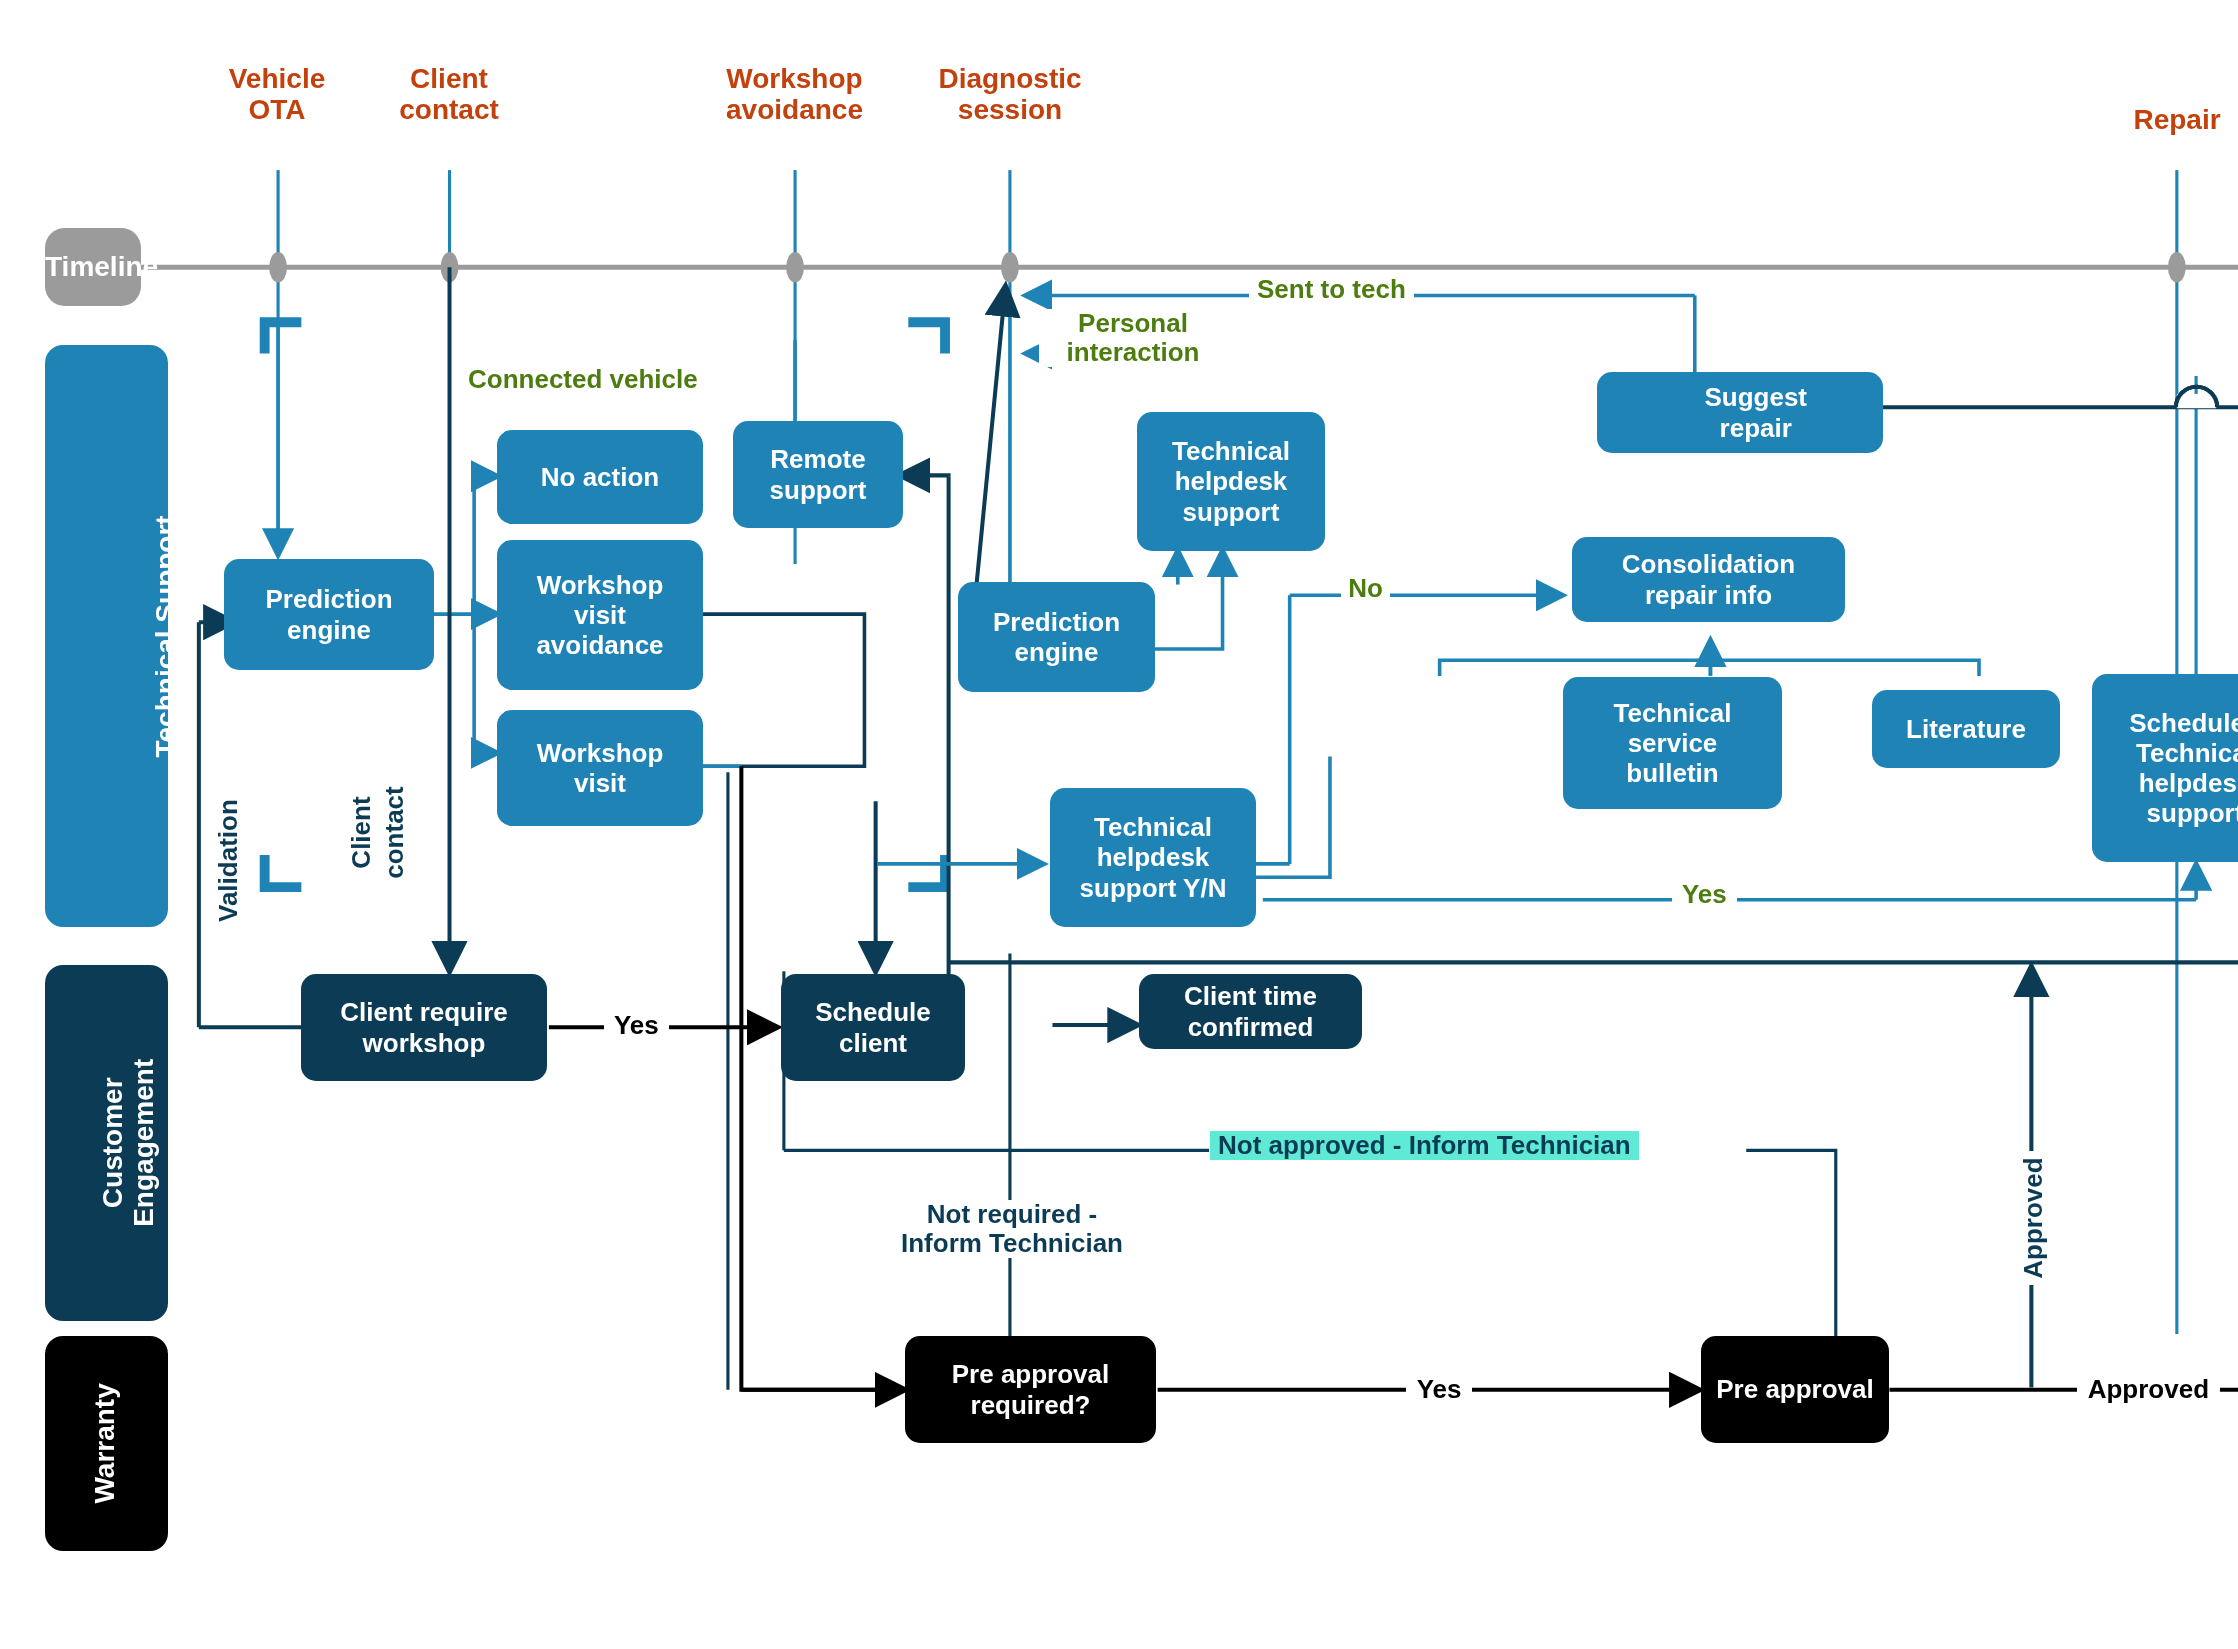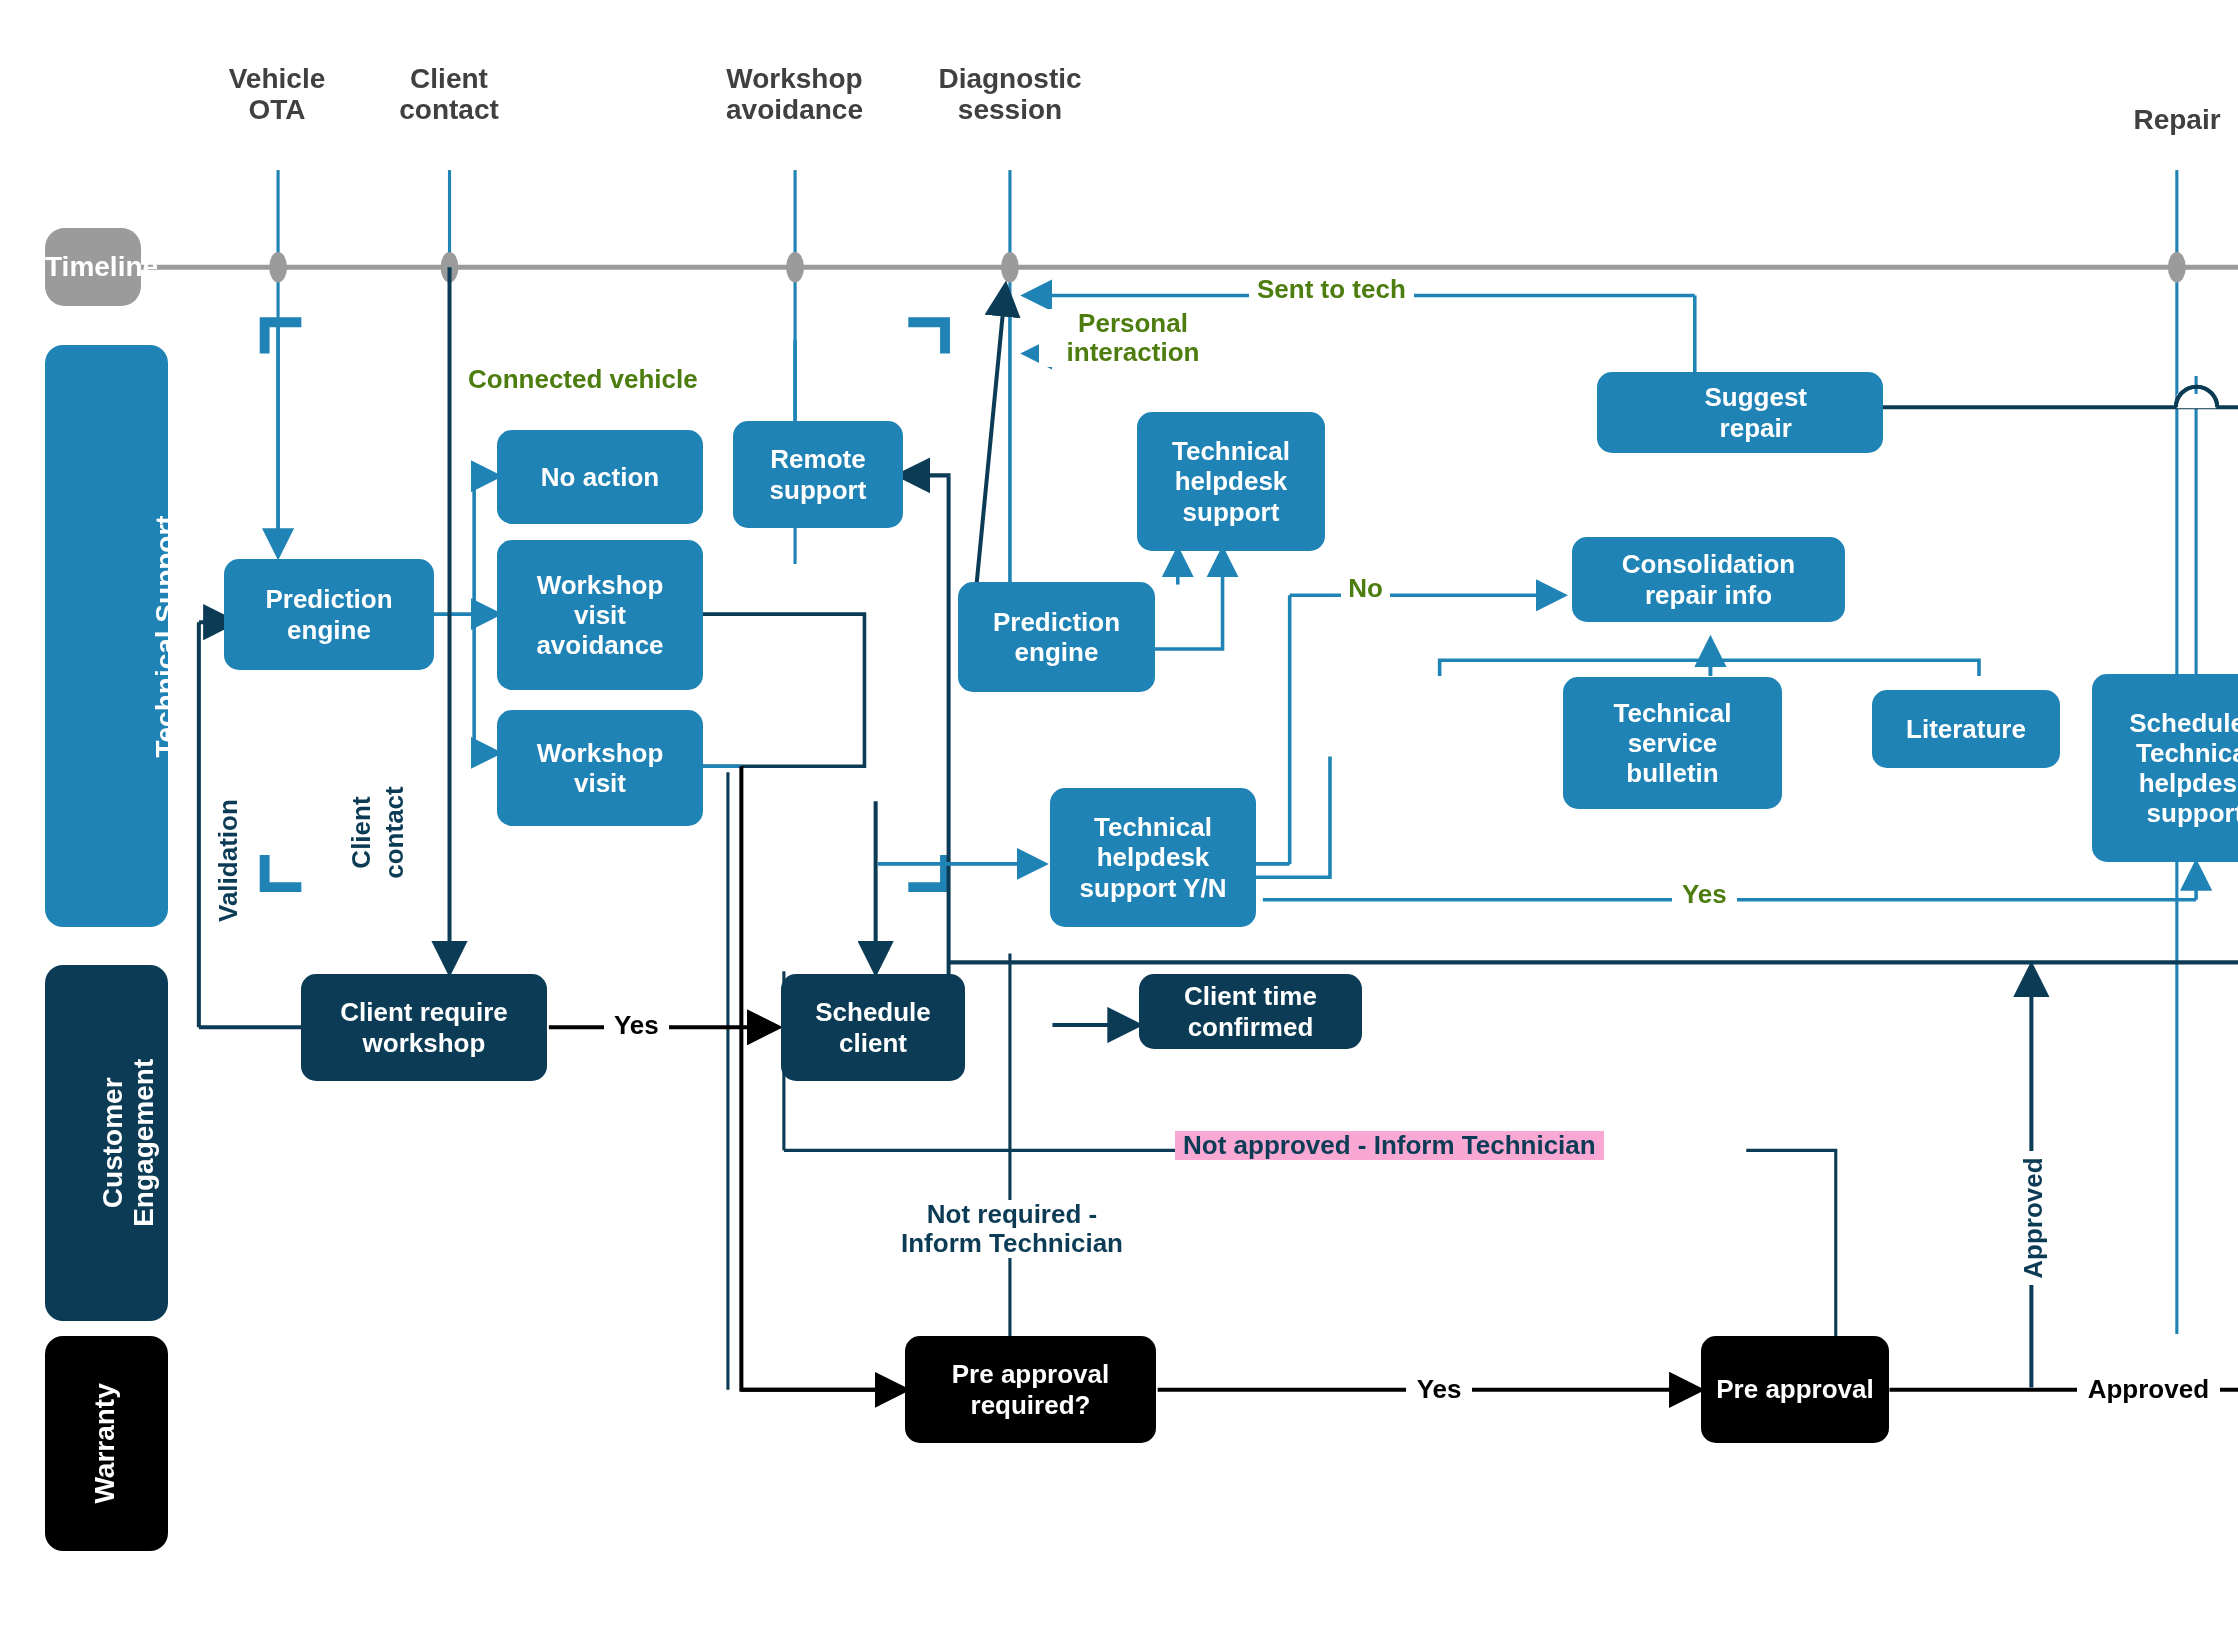--- a/index.html
+++ b/index.html
@@ -16,21 +16,21 @@
   
   .node{position:absolute;border-radius:15px;display:flex;align-items:center;justify-content:center;
         text-align:center;color:#ffffff;font-weight:bold;line-height:1.16;box-sizing:border-box;padding:2.7px 4.5px;}
   .node.blue{background:#1f83b5;}
   .node.navy{background:#0c3c55;}
   .node.black{background:#000000;}
 
   
   .lbl{position:absolute;font-weight:bold;line-height:1.12;white-space:pre;}
   .lbl.c{text-align:center;}
-  .lbl.grey{color:#404040;}
+  .lbl.grey{color:#c2410c;}
   .lbl.blue{color:#4d7c0f;}
   .lbl.navy{color:#0c3c55;}
   .lbl.black{color:#000000;}
   .lbl.vert{transform-origin:left top;transform:rotate(-90deg);}
 </style>
 </head>
 <body>
 
 <div id="stage">
 
@@ -274,21 +274,21 @@
 
   <div class="lbl blue" style="left:1672px;top:880px;font-size:26px;background:#fff;padding:0 9.9px;">Yes</div>
 
   <div class="lbl navy vert" style="left:214px;top:922px;font-size:26px;">Validation</div>
 
   <div class="lbl c navy vert" style="left: 345px; top: 904px; width: 143px; font-size: 26px; line-height: 1.25; white-space: pre-line;">Client
 contact</div>
 
   <div class="lbl black" style="left:604px;top:1011px;font-size:26px;background:#fff;padding:0 9.9px;">Yes</div>
 
-  <div class="lbl navy" style="left:1175px;top:1131px;font-size:26px;background:#f9a8d4;padding:0 8px;">Not approved - Inform Technician</div>
+  <div class="lbl navy" style="left:1210px;top:1131px;font-size:26px;background:#5eead4;padding:0 8px;">Not approved - Inform Technician</div>
 
   <div class="lbl c navy" style="left: 842px; top: 1200px; width: 340px; font-size: 26px; background: rgb(255, 255, 255); white-space: pre-line;">Not required -
 Inform Technician</div>
 
   <div class="lbl navy vert" style="left:2019px;top:1285px;font-size:26px;background:#fff;padding:0 6.3px;">Approved</div>
 
   <div class="lbl black" style="left:1406px;top:1375px;font-size:26px;background:#fff;padding:0 10.7px;">Yes</div>
 
   <div class="lbl black" style="left:2077px;top:1375px;font-size:26px;background:#fff;padding:0 10.7px;">Approved</div>
 

